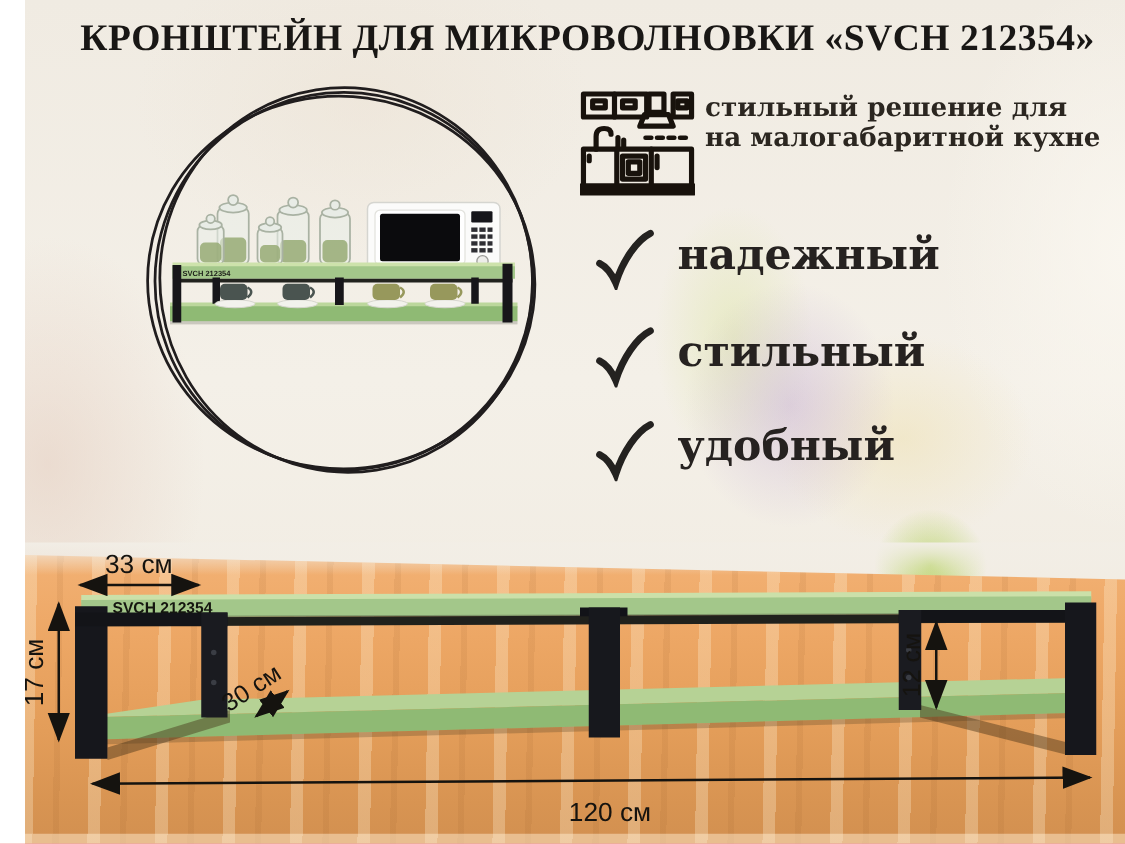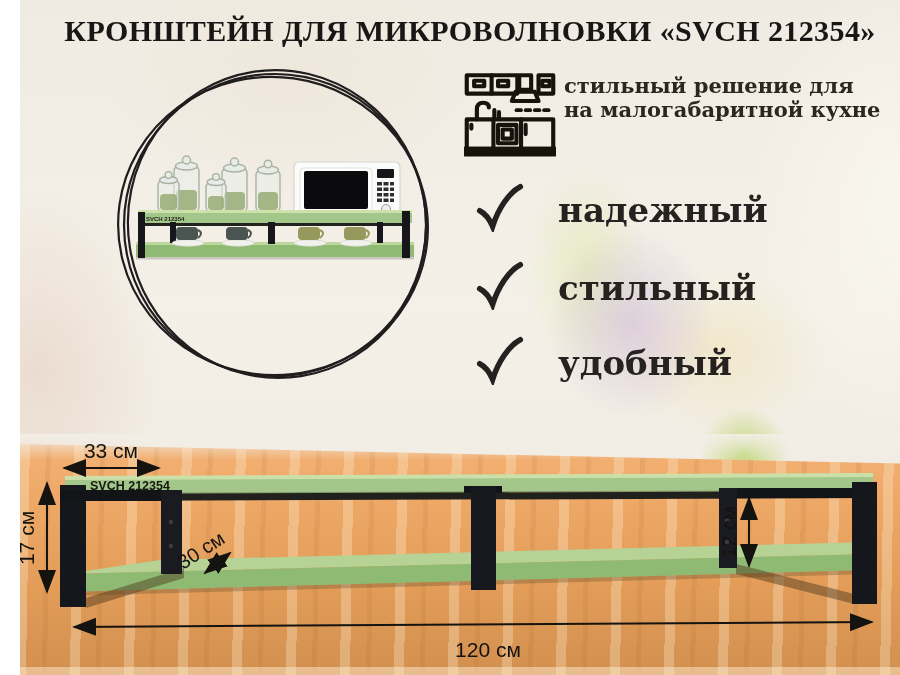--- a/index.html
+++ b/index.html
@@ -54,21 +54,21 @@
   .kicon{ position:absolute; left:444px; top:66px; width:92px; height:92px; }
   
   .intro{
     position:absolute; left:544px; top:74px; width:350px;
     font-family:"DejaVu Serif", serif; font-weight:700; font-size:21px;
     line-height:24px; color:#2b2620;
   }
   .intro span{display:block;}
   
   .feature{
-    position:absolute; left:456px; display:flex; align-items:flex-end; gap:34px;
+    position:absolute; left:456px; display:flex; align-items:flex-start; gap:18px;
   }
   .feature .check{ width:48px; height:50px; flex:0 0 auto; }
   .feature .flabel{
     font-family:"DejaVu Serif", serif; font-weight:700; font-size:34px;
     color:#262220; line-height:44px; white-space:nowrap;
   }
   .f1{top:182px;} .f2{top:260px;} .f3{top:335px;}
   
   .dims{ position:absolute; left:0; top:430px; width:900px; height:245px; }
   .dims text{ font-family:"Liberation Sans", sans-serif; fill:#15130f; }

